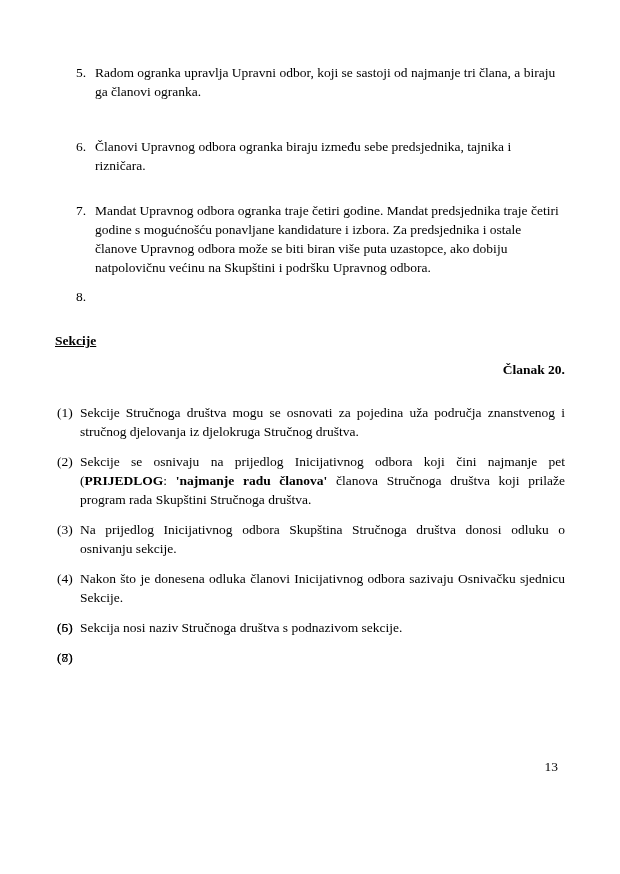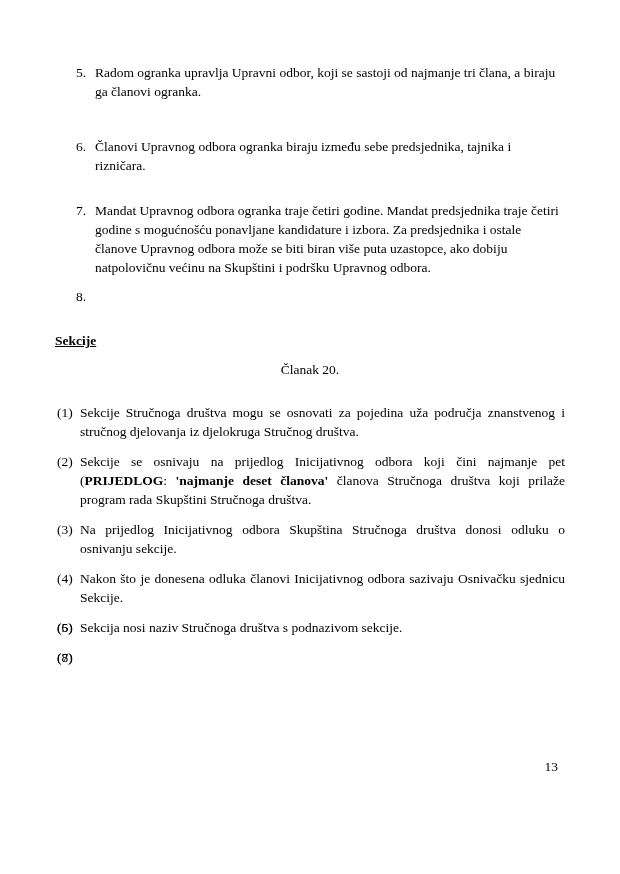--- a/index.html
+++ b/index.html
@@ -42,22 +42,22 @@
   .u-item:nth-child(2) { margin-bottom: 26px; }
   .u-item:nth-child(3) { margin-bottom: 10px; }
 
   
   .section-heading {
     font-weight: bold;
     margin: 54px 55px 0 55px;
     text-decoration: underline;
   }
   .article-heading {
-    font-weight: normal;
-    text-align: center;
+    font-weight: bold;
+    text-align: right;
     margin: 10px 55px 0 55px;
   }
 
   
   .para-list {
     margin-top: 24px;
   }
   .p-item {
     position: relative;
     margin-left: 80px;
@@ -104,21 +104,21 @@
   <div class="section-heading">Sekcije</div>
   <div class="article-heading">Članak 20.</div>
 
   <div class="para-list">
     <div class="p-item">
       <span class="marker">(1)</span>
       <span class="text"><span>Sekcije Stručnoga društva mogu se osnovati za pojedina uža područja znanstvenog i stručnog djelovanja iz djelokruga Stručnog društva.</span></span>
     </div>
     <div class="p-item">
       <span class="marker">(2)</span>
-      <span class="text"><span>Sekcije se osnivaju na prijedlog Inicijativnog odbora koji čini najmanje pet (</span><span style="font-weight: bold;">PRIJEDLOG</span><span>: </span><span style="font-weight: bold;">'najmanje deset članova'</span><span> članova Stručnoga društva koji prilaže program rada Skupštini Stručnoga društva.</span></span>
+      <span class="text"><span>Sekcije se osnivaju na prijedlog Inicijativnog odbora koji čini najmanje pet (</span><span style="font-weight: bold;">PRIJEDLOG</span><span>: </span><span style="font-weight: bold;">'najmanje radu članova'</span><span> članova Stručnoga društva koji prilaže program rada Skupštini Stručnoga društva.</span></span>
     </div>
     <div class="p-item">
       <span class="marker">(3)</span>
       <span class="text"><span>Na prijedlog Inicijativnog odbora Skupština Stručnoga društva donosi odluku o osnivanju sekcije.</span></span>
     </div>
     <div class="p-item">
       <span class="marker">(4)</span>
       <span class="text"><span>Nakon što je donesena odluka članovi Inicijativnog odbora sazivaju Osnivačku sjednicu Sekcije.</span></span>
     </div>
     <div class="p-item">

